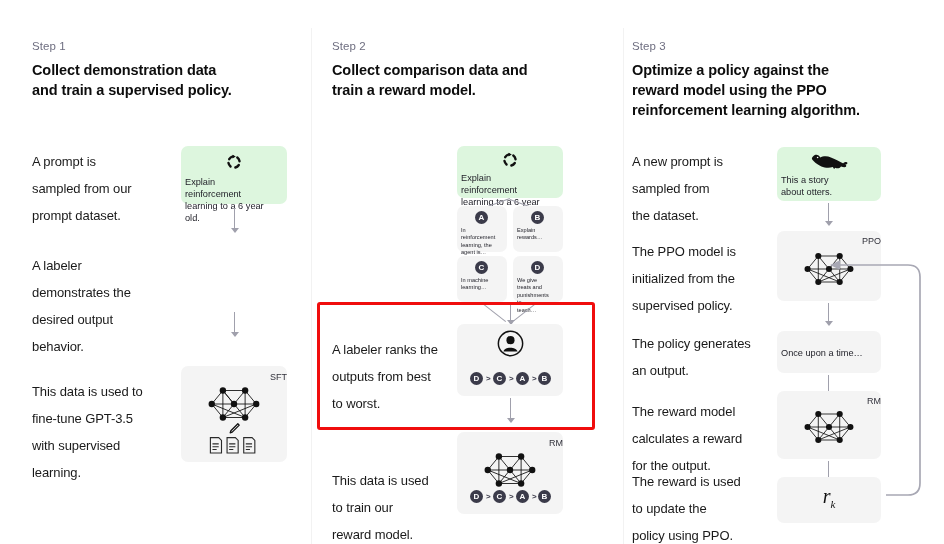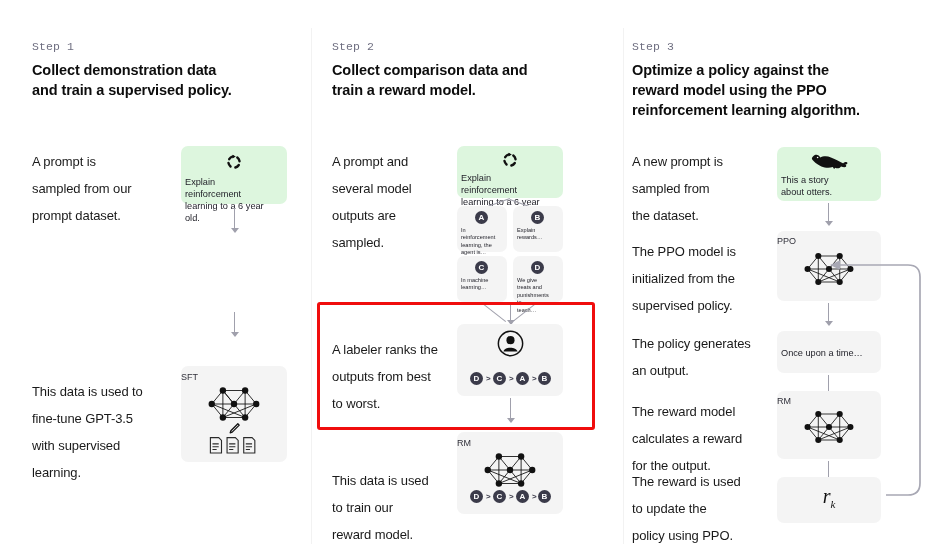--- a/index.html
+++ b/index.html
@@ -14,29 +14,29 @@
   .canvas{position:relative;width:944px;height:544px;}
 
   
   .divider{position:absolute;top:28px;width:1px;height:516px;background:#f2f2f2;}
 
   .col{position:absolute;top:0;height:544px;}
   #col1{left:0;width:311px;}
   #col2{left:312px;width:311px;}
   #col3{left:624px;width:320px;}
 
-  .step-label{position:absolute;font-size:11.5px;color:#6e6e80;letter-spacing:.1px;font-family:Liberation Mono, monospace;}
+  .step-label{position:absolute;font-size:11.5px;color:#6e6e80;letter-spacing:.1px;}
   .step-title{position:absolute;font-size:14.5px;font-weight:bold;line-height:20px;color:#0d0d0d;letter-spacing:-.1px;}
 
   .body-text{position:absolute;font-size:13px;line-height:27px;color:#1a1a1a;letter-spacing:-.1px;}
 
   
   .card{position:absolute;border-radius:7px;background:#f4f4f4;}
   .card.green{background:#ddf6de;}
-  .card-title{position:absolute;left:0;right:0;text-align:left;font-size:9px;color:#30303a;}
+  .card-title{position:absolute;left:0;right:0;text-align:right;font-size:9px;color:#30303a;}
   .card-text{position:absolute;left:4px;right:14px;text-align:left;font-size:8.5px;line-height:11px;color:#23232b;}
   .card-text.p{font-size:9.2px;line-height:12px;}
 
   
   .arrow{position:absolute;width:9px;display:flex;flex-direction:column;align-items:center;}
   .arrow .shaft{width:1.6px;background:#a0a0ac;}
   .arrow .head{width:0;height:0;border-left:4.2px solid transparent;border-right:4.2px solid transparent;border-top:5.5px solid #a0a0ac;margin-top:-1px;}
 
   
   .diag{position:absolute;background:#a0a0ac;height:1.4px;transform-origin:0 0;}
@@ -62,20 +62,24 @@
 
   <div class="col" id="col1">
 
     <div class="step-label" style="left:32px;top:40px">Step 1</div>
     <div class="step-title" style="left:32px;top:60px;width:250px;white-space:pre-line">Collect demonstration data
 and train a supervised policy.</div>
 
     <div class="body-text" style="left:32px;top:148px;width:150px;white-space:pre-line">A prompt is
 sampled from our
 prompt dataset.</div>
+    <div class="body-text" style="left:32px;top:252px;width:150px;white-space:pre-line">A labeler
+demonstrates the
+desired output
+behavior.</div>
     <div class="body-text" style="left:32px;top:378px;width:160px;white-space:pre-line">This data is used to
 fine-tune GPT-3.5
 with supervised
 learning.</div>
 
     <div class="card green" style="left:181px;top:146px;width:106px;height:58px">
       <span class="ico" style="left:44px;top:7px">
         <svg width="18" height="18" viewBox="0 0 24 24">
           <g fill="none" stroke="#111" stroke-width="3.2" stroke-linecap="round">
             <path d="M5.6 8.2 A8 8 0 0 1 10.5 4.6"></path>
@@ -143,24 +147,20 @@
       </span>
     </div>
   </div>
 
   <div class="col" id="col2">
 
     <div class="step-label" style="left:20px;top:40px">Step 2</div>
     <div class="step-title" style="left:20px;top:60px;width:260px;white-space:pre-line">Collect comparison data and
 train a reward model.</div>
 
-    <div class="body-text" style="left:20px;top:148px;width:140px;white-space:pre-line">A prompt and
-several model
-outputs are
-sampled.</div>
     <div class="body-text" style="left:20px;top:336px;width:150px;white-space:pre-line">A labeler ranks the
 outputs from best
 to worst.</div>
     <div class="body-text" style="left:20px;top:467px;width:140px;white-space:pre-line">This data is used
 to train our
 reward model.</div>
 
     <div class="card green" style="left:145px;top:146px;width:106px;height:52px">
       <span class="ico" style="left:44px;top:5px">
         <svg width="18" height="18" viewBox="0 0 24 24">

